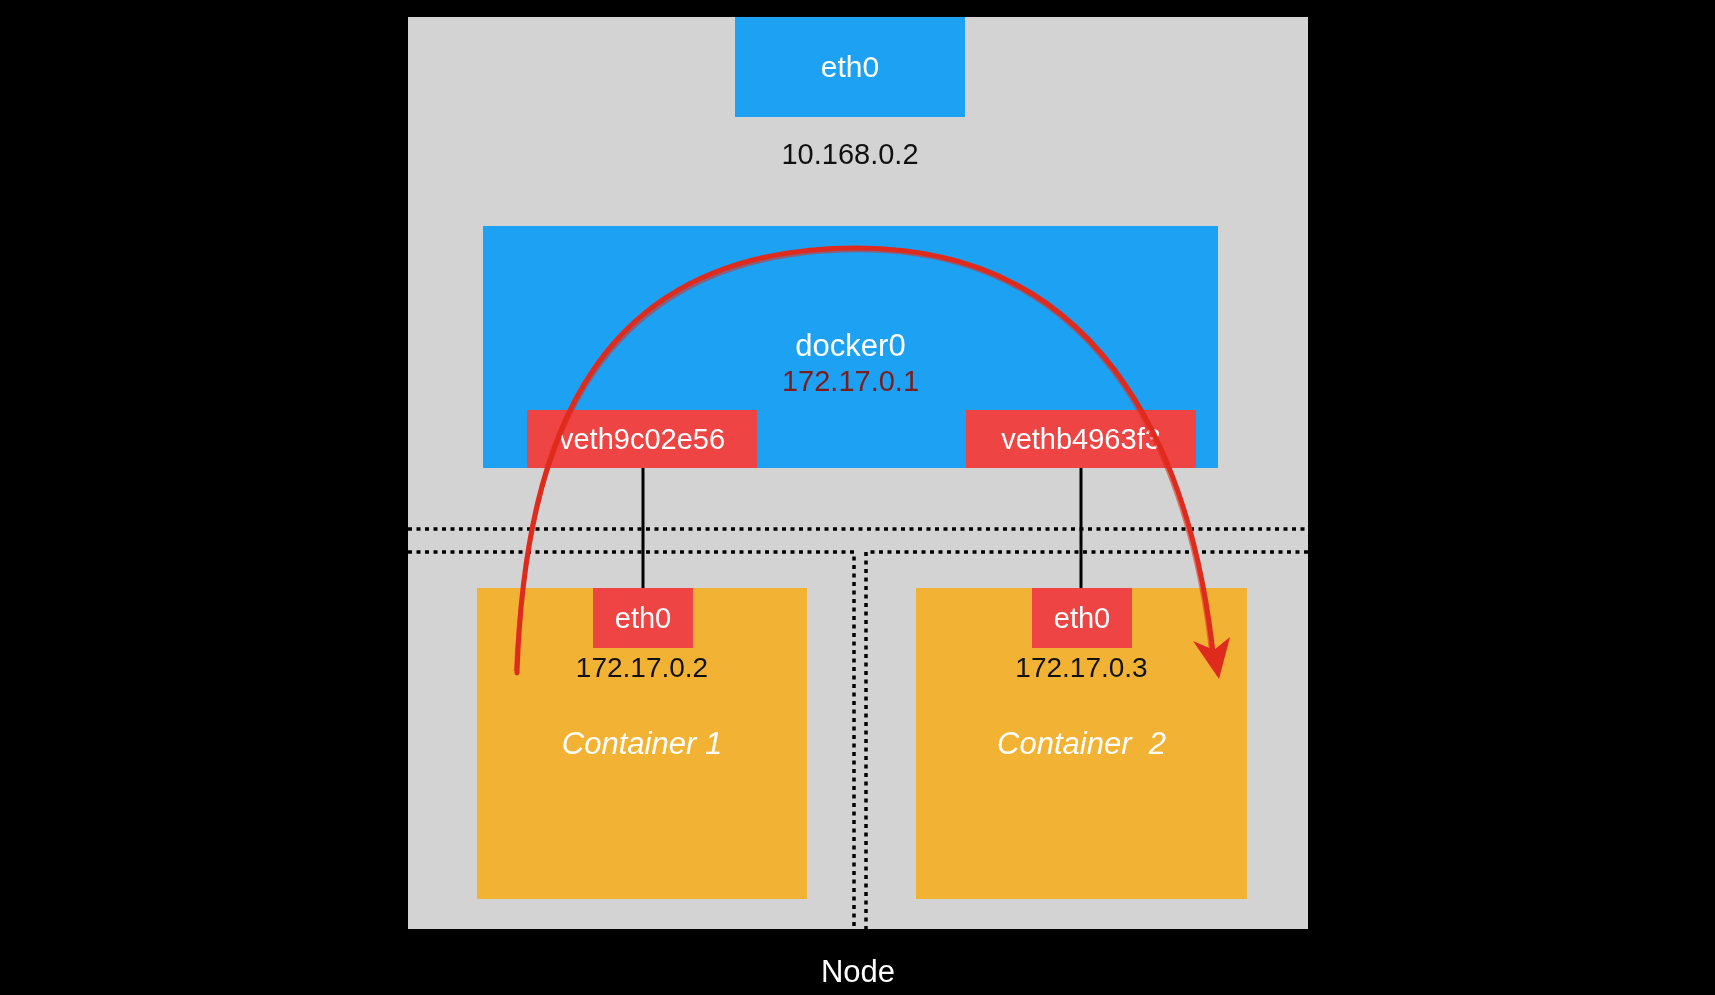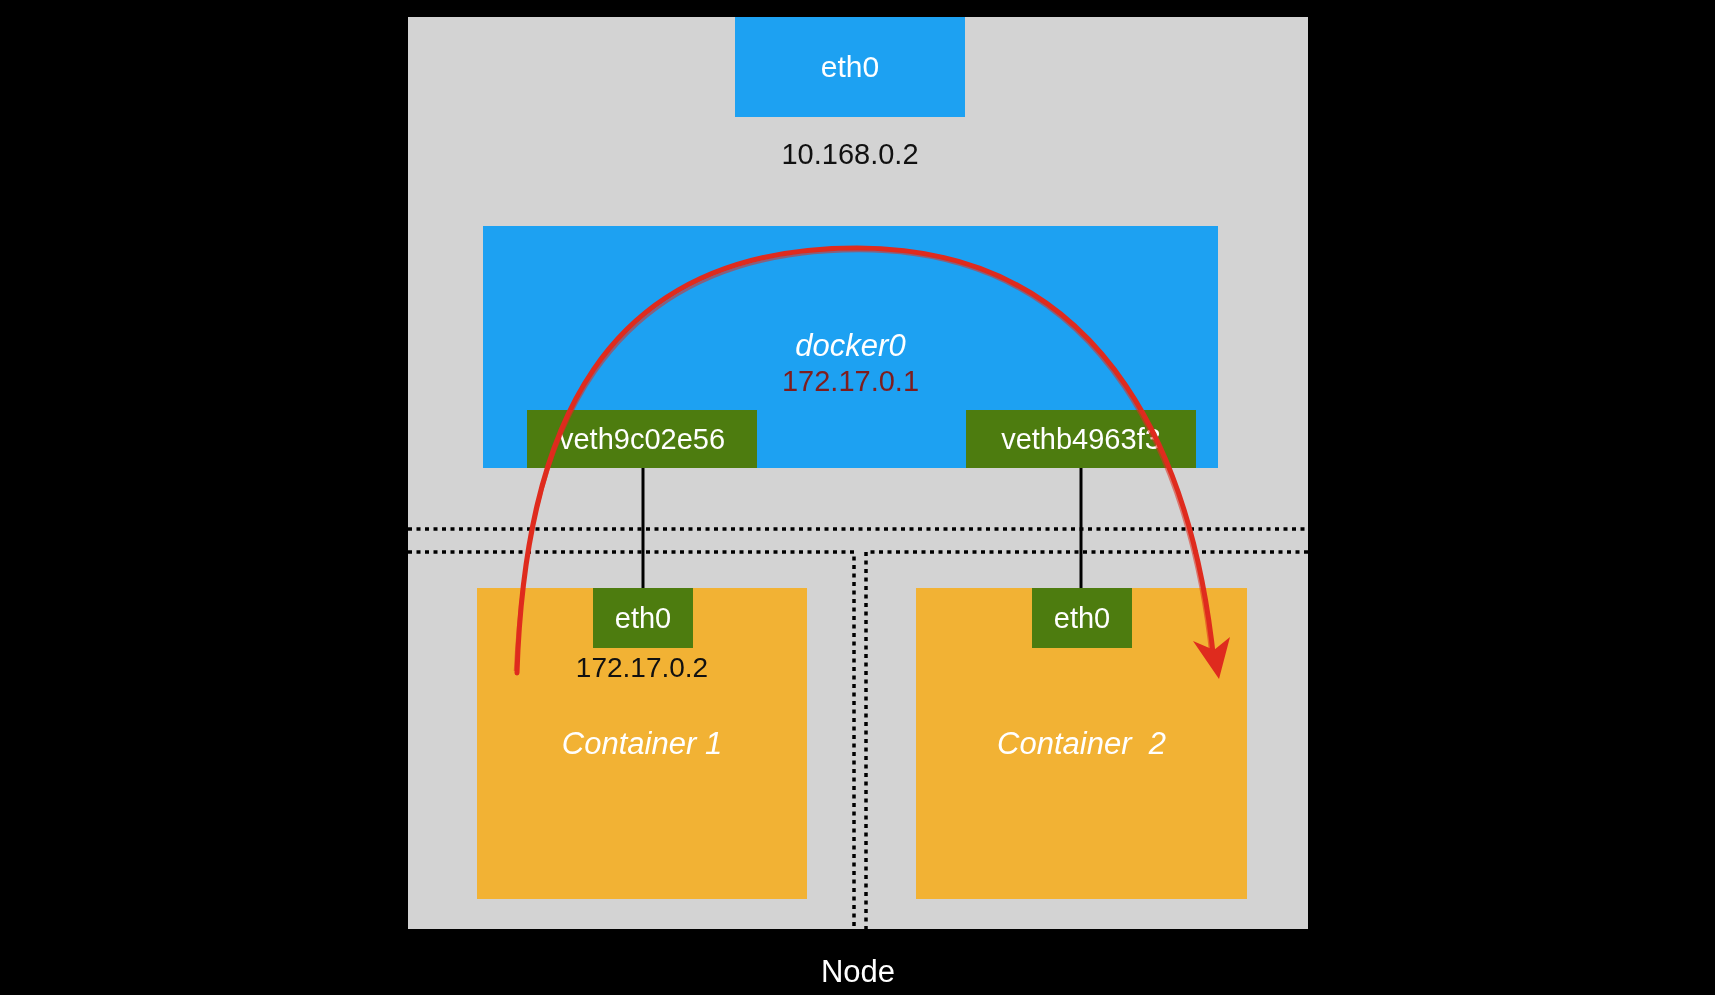--- a/index.html
+++ b/index.html
@@ -11,21 +11,21 @@
     position: relative;
   }
   .node {
     position: absolute;
     left: 408px; top: 17px;
     width: 900px; height: 912px;
     background: #d3d3d3;
   }
   .box { position: absolute; }
   .blue  { background: #1da1f2; }
-  .green { background: #4d7c0f; }
+  .green { background: #ef4444; }
   .orange{ background: #f2b234; }
 
   .center-flex {
     display: flex; align-items: center; justify-content: center;
   }
   .wlabel { color: #fff; }
 
   
   .host-eth {
     left: 327px; top: 0; width: 230px; height: 100px;
@@ -35,21 +35,21 @@
     position: absolute; left: 292px; top: 121px; width: 300px;
     text-align: center; font-size: 29px; color: #111;
   }
 
   
   .bridge {
     left: 75px; top: 209px; width: 735px; height: 242px;
     display: flex; flex-direction: column; align-items: center;
     padding-top: 102px;
   }
-  .bridge-name { font-size: 31px; color: #fff; line-height: 36px; font-style: italic; }
+  .bridge-name { font-size: 31px; color: #fff; line-height: 36px; }
   .bridge-ip   { font-size: 29px; color: #7f1d1d; line-height: 34px; }
 
   
   .veth {
     top: 393px; width: 230px; height: 58px;
     font-size: 29px; color: #fff;
   }
   .veth-left  { left: 119px; }
   .veth-right { left: 558px; }
 
@@ -115,20 +115,21 @@
       <span>eth0</span>
     </div>
     <div class="cip">172.17.0.2</div>
     <div class="cname">Container 1</div>
   </div>
 
   <div class="box orange container-box container-2">
     <div class="box green ceth center-flex">
       <span>eth0</span>
     </div>
+    <div class="cip">172.17.0.3</div>
     <div class="cname">Container  2</div>
   </div>
 
   <div class="node-label">Node</div>
 
   <svg class="overlay" viewBox="0 0 900 974">
 
     <path d="M235 451 L235 571" stroke="#000" stroke-width="3" fill="none"></path>
     <path d="M673 451 L673 571" stroke="#000" stroke-width="3" fill="none"></path>
 

